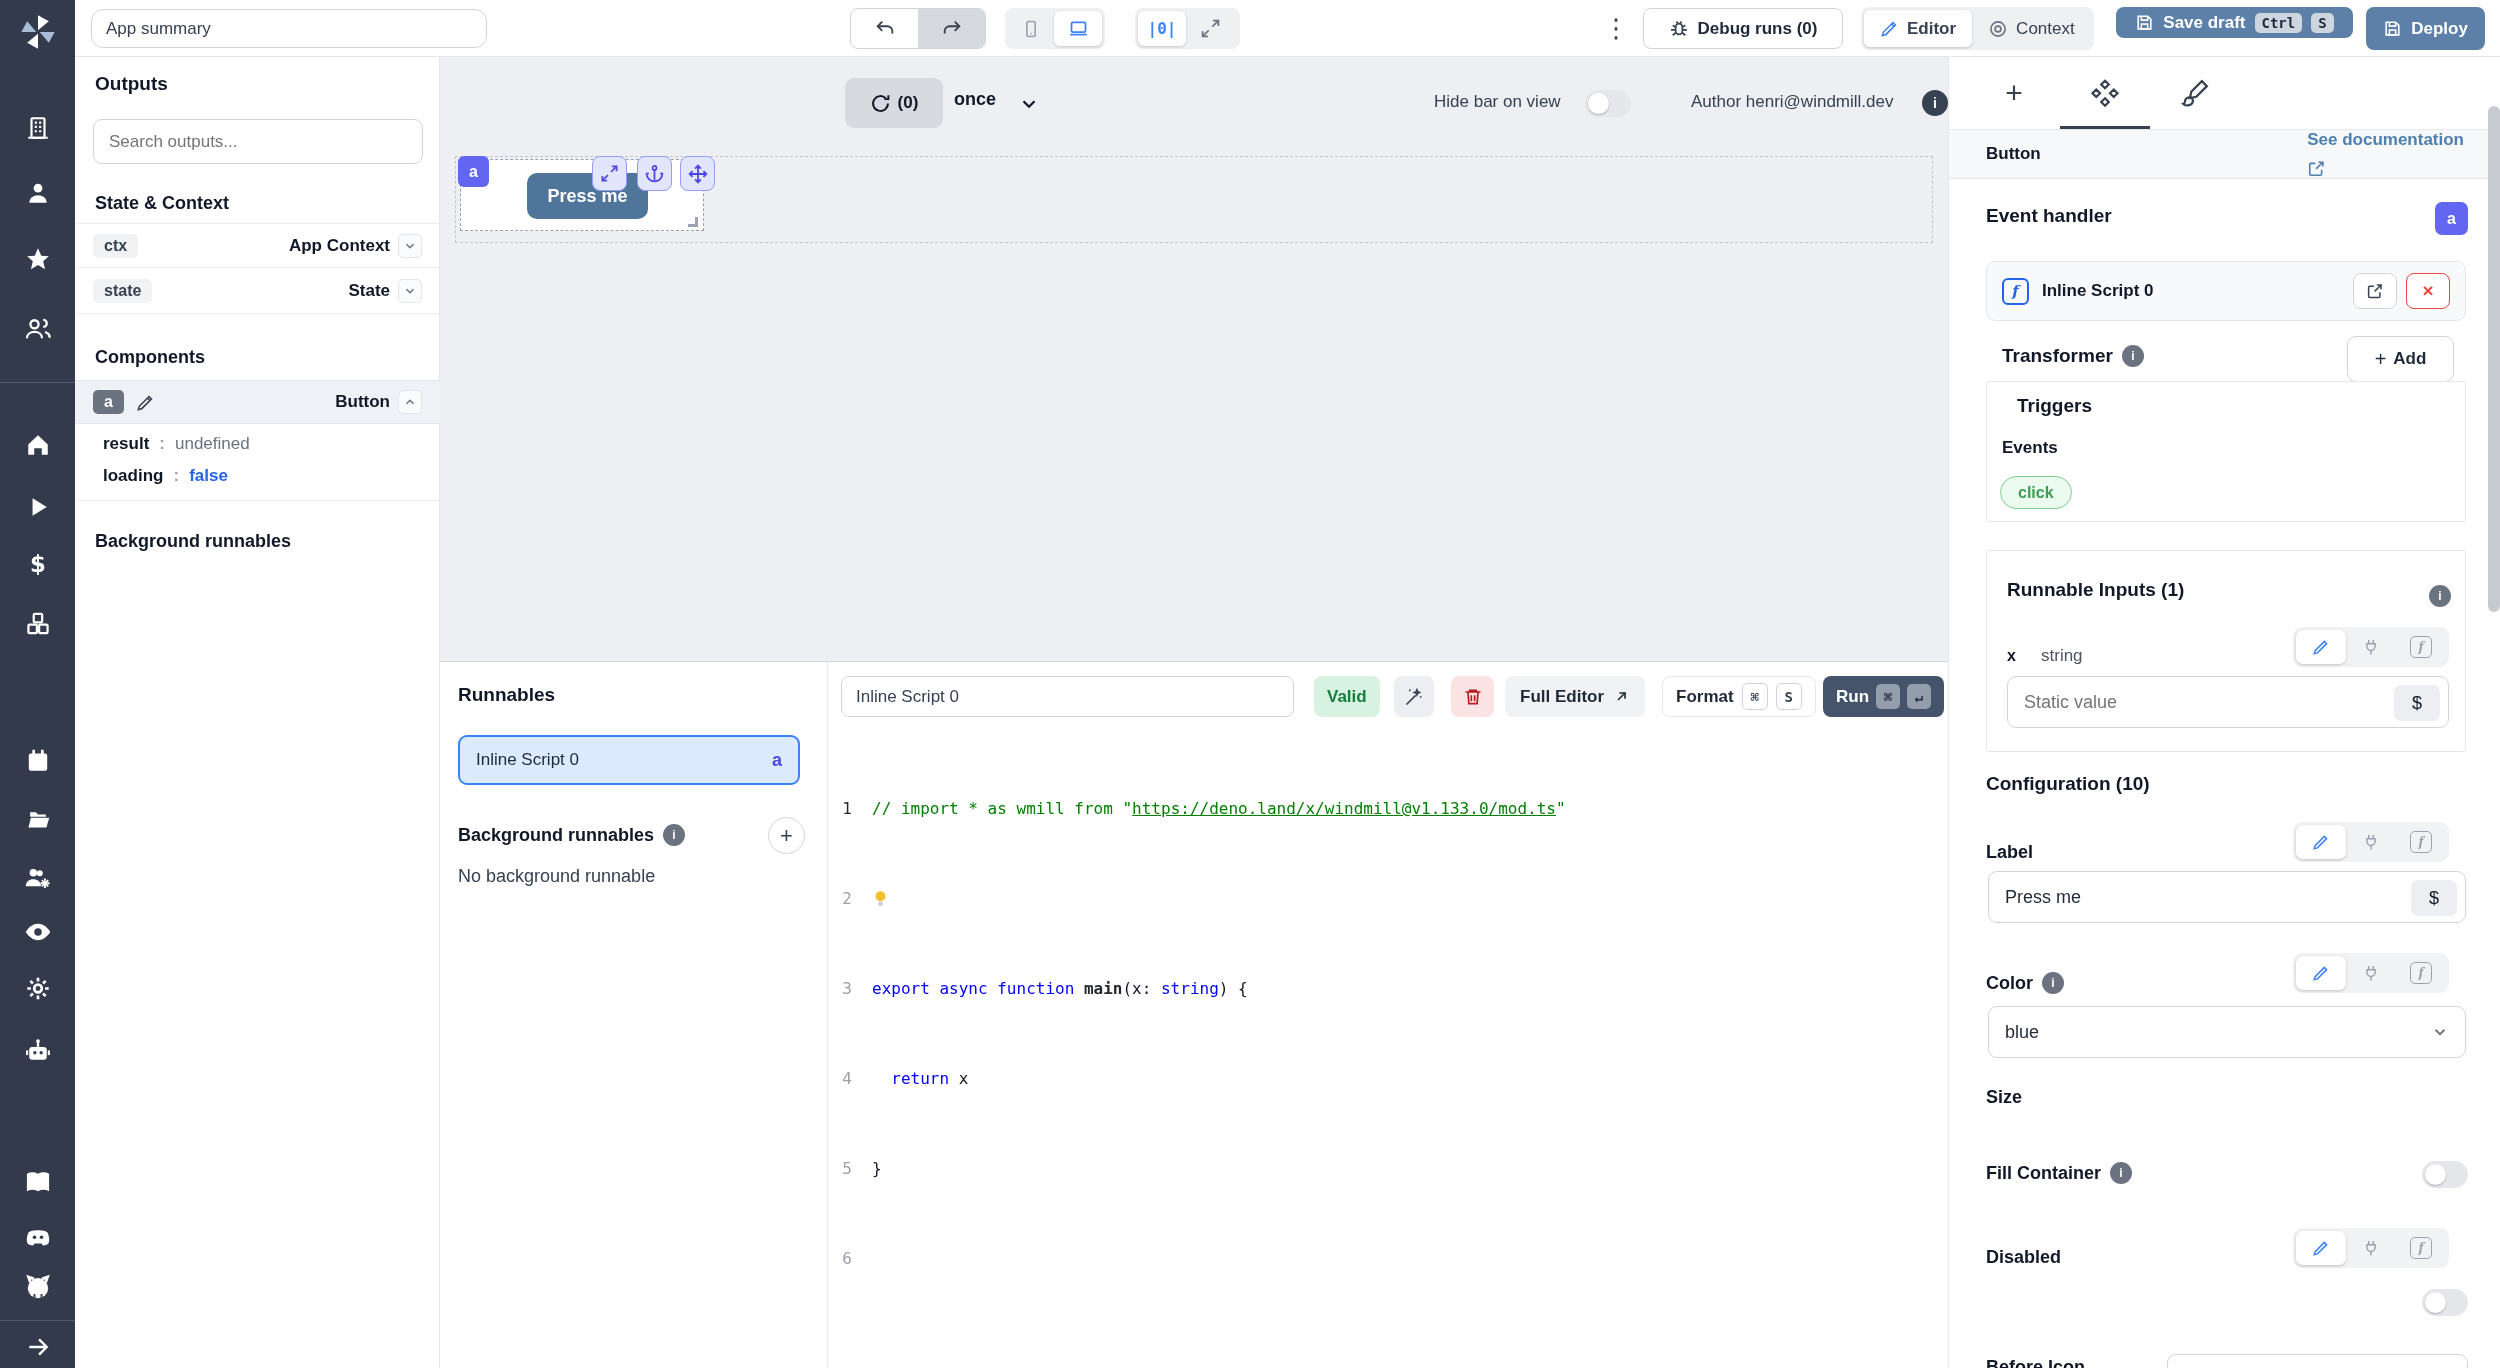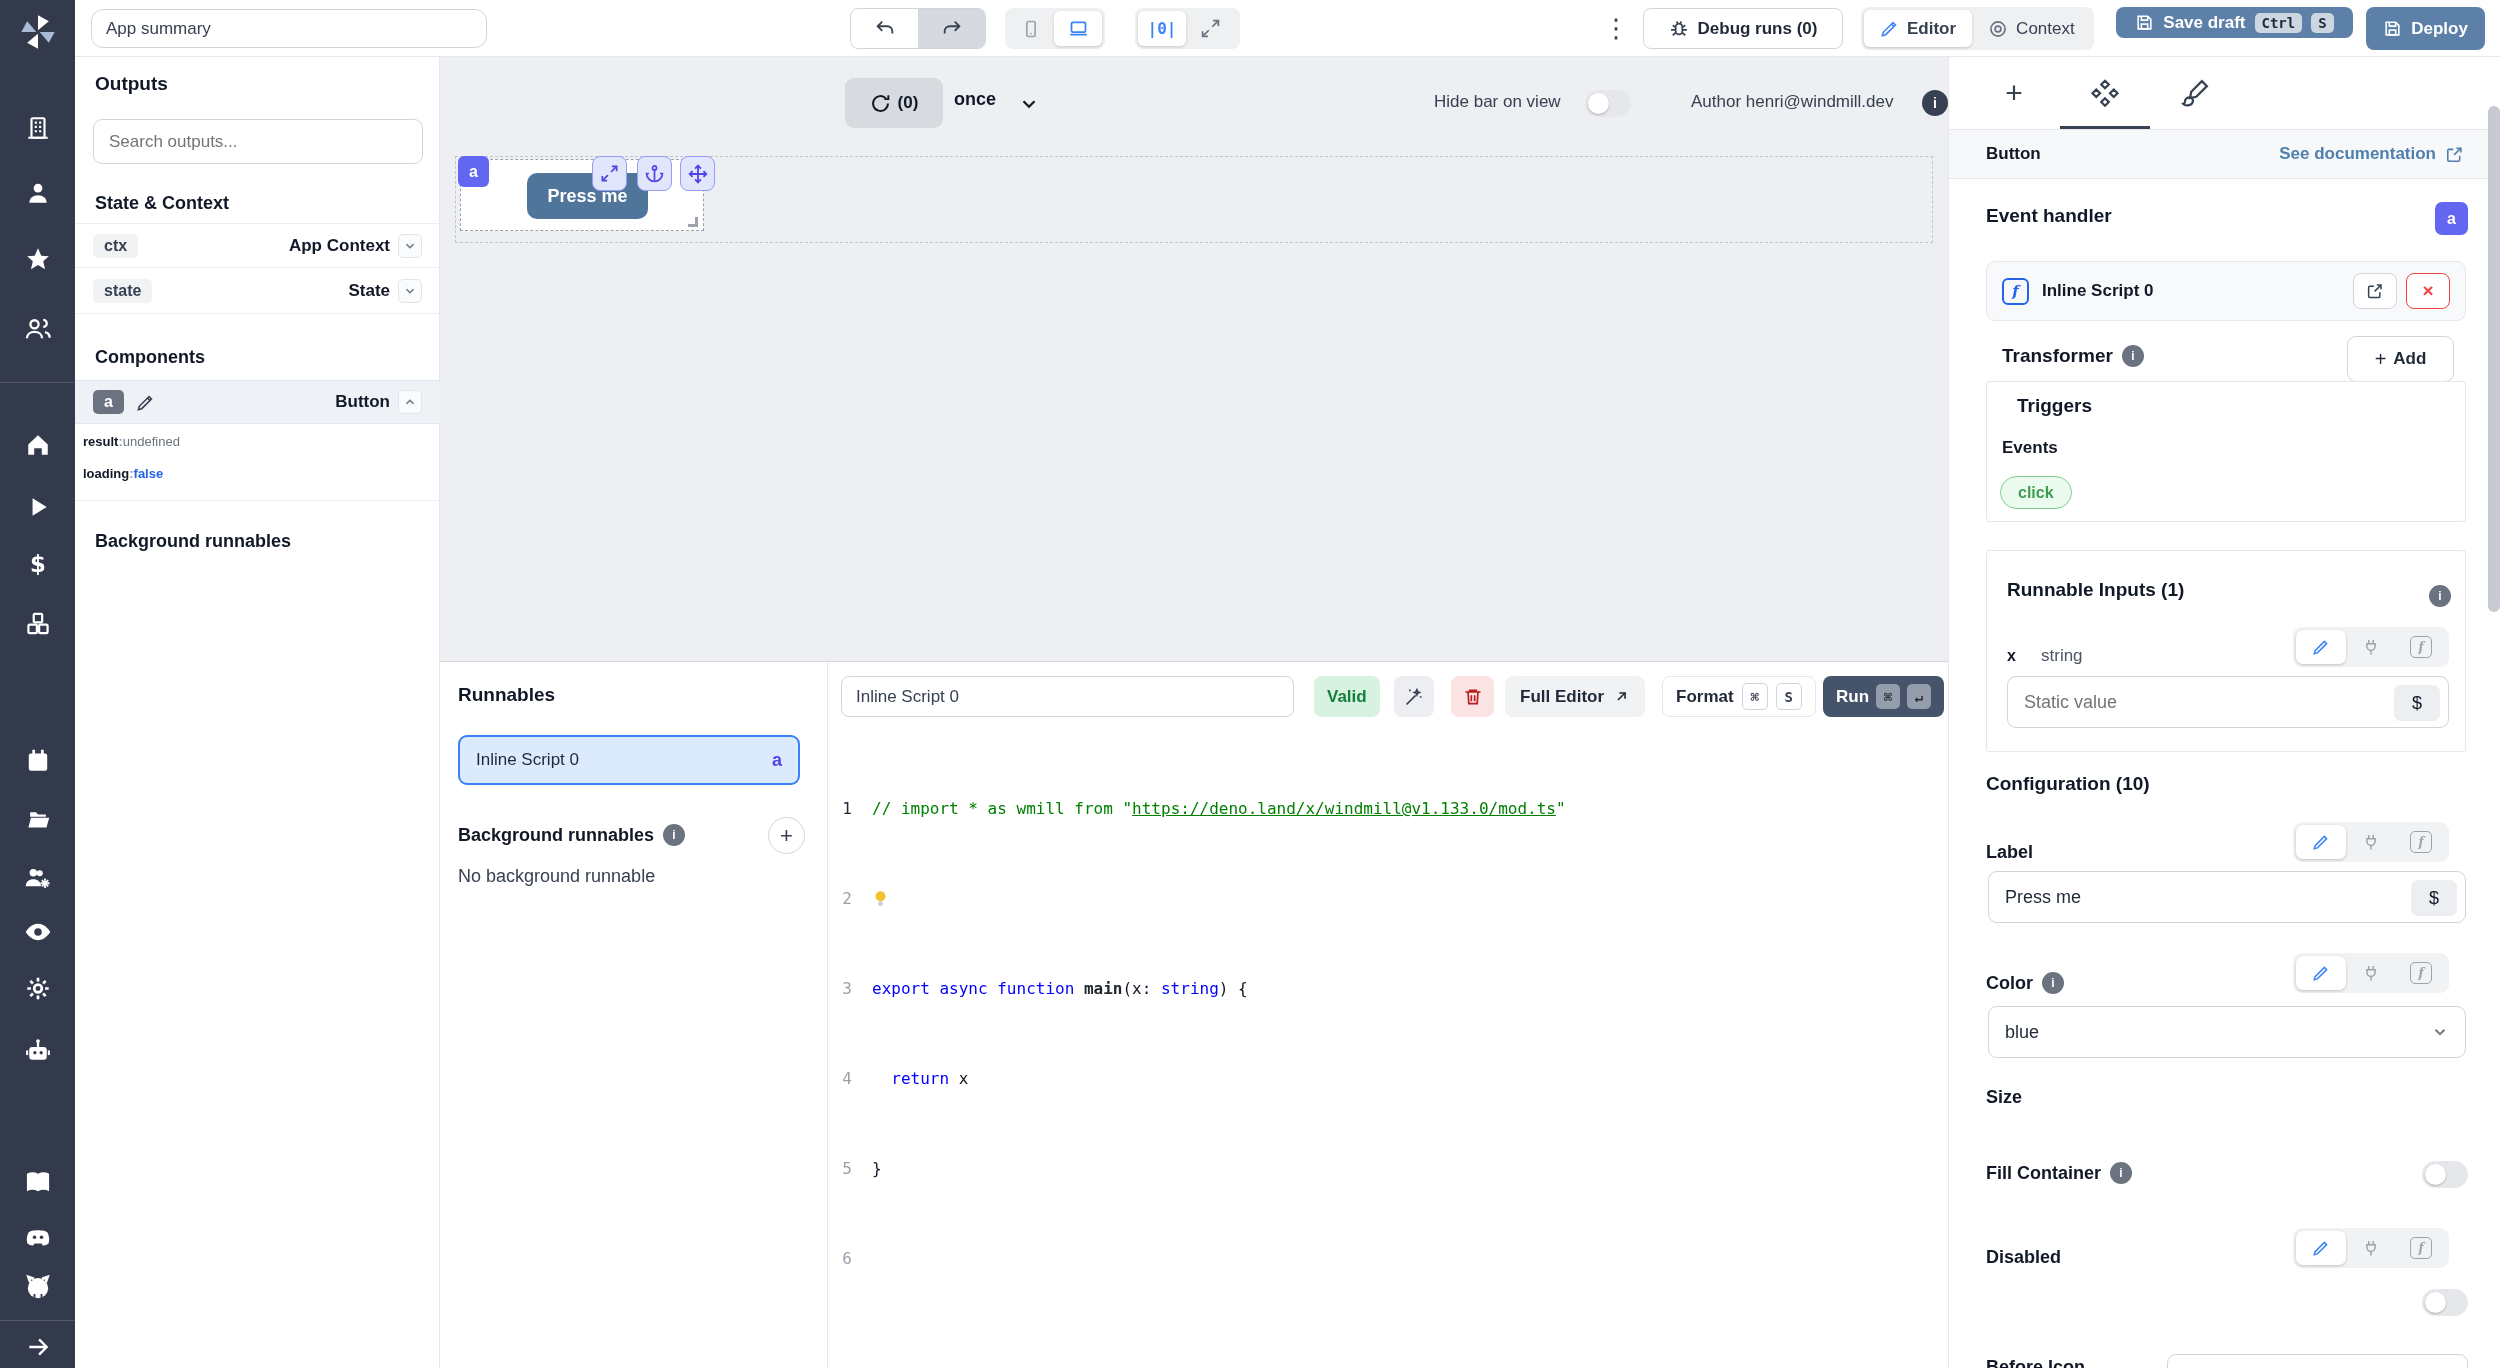--- a/index.html
+++ b/index.html
@@ -35,21 +35,21 @@
   .outputs { position:absolute; left:75px; top:57px; width:365px; height:1311px; background:#fff; border-right:1px solid #e5e7eb; }
   .o-title { position:absolute; left:20px; top:16px; font-size:19px; font-weight:bold; color:#111827; }
   .o-search { position:absolute; left:18px; top:62px; width:330px; height:45px; border:1px solid #d1d5db; border-radius:9px; padding:0 15px; font:17px "Liberation Sans",sans-serif; color:#374151; outline:none; }
   .o-sub { position:absolute; left:20px; font-size:18px; font-weight:bold; color:#111827; }
   .o-row { position:absolute; left:0; width:365px; height:45px; display:flex; align-items:center; padding:0 18px; border-bottom:1px solid #eceef1; }
   .keybadge { background:#f1f2f4; border-radius:5px; padding:3px 11px; font-size:16px; font-weight:bold; color:#374151; }
   .o-type { margin-left:auto; font-size:17px; font-weight:bold; color:#111827; display:flex; align-items:center; gap:8px; }
   .chevbox { width:24px; height:24px; border:1px solid #e2e4e8; background:#fafbfc; border-radius:5px; display:flex; align-items:center; justify-content:center; color:#6b7280; }
   .comp-row { position:absolute; left:0; top:323px; width:365px; height:44px; background:#eef1f6; border-top:1px solid #e3e6ea; border-bottom:1px solid #e3e6ea; display:flex; align-items:center; gap:12px; padding:0 18px; }
   .abadge-gray { background:#6b7280; color:#fff; border-radius:5px; padding:3px 11px; font-size:16px; font-weight:bold; }
-  .prop-row { position:absolute; left:8px; font-size:13px; display:flex; }
+  .prop-row { position:absolute; left:28px; font-size:17px; display:flex; gap:10px; }
   .prop-k { font-weight:bold; color:#111827; }
   .prop-c { color:#9ca3af; font-weight:bold; }
   .v-muted { color:#6b7280; }
   .v-blue { color:#2563eb; font-weight:bold; }
 
   
   .canvas { position:absolute; left:440px; top:57px; width:1508px; height:604px; background:#edeff2; }
   .refresh-pill { position:absolute; left:405px; top:21px; width:98px; height:50px; background:#d7dade; border-radius:9px; display:flex; align-items:center; justify-content:center; gap:7px; color:#111827; font-size:17px; font-weight:bold; }
   .once { position:absolute; left:514px; top:32px; font-size:18px; font-weight:bold; color:#111827; }
   .toggle { width:46px; height:27px; background:#e5e7eb; border-radius:14px; position:relative; }
@@ -94,21 +94,21 @@
   .tok-kw { color:#0000ff; }
   .tok-fn { color:#24292e; font-weight:bold; }
   .tok-plain { color:#111827; }
 
   
   .rightp { position:absolute; left:1948px; top:57px; width:552px; height:1311px; background:#fff; border-left:1px solid #e5e7eb; overflow:hidden; }
   .tab-underline { position:absolute; left:111px; top:69px; width:90px; height:3px; background:#374151; }
   .rp-tabicon { position:absolute; top:18px; color:#374151; display:flex; align-items:center; justify-content:center; width:36px; height:36px; }
   .rp-headerbar { position:absolute; left:0; top:72px; width:552px; height:50px; background:#f7f8f9; border-top:1px solid #e5e7eb; border-bottom:1px solid #e5e7eb; display:flex; align-items:center; justify-content:space-between; padding:0 37px 0 37px; }
   .rp-headerbar .t { font-size:17px; font-weight:bold; color:#111827; }
-  .doclink { display:flex; align-items:center; gap:9px; color:#4e7fae; font-size:17px; font-weight:bold; }
+  .doclink { display:flex; align-items:flex-start; gap:9px; color:#4e7fae; font-size:17px; font-weight:bold;flex-direction:column; }
   .rp-h2 { position:absolute; font-size:19px; font-weight:bold; color:#111827; }
   .abadge-indigo { position:absolute; width:33px; height:33px; background:#6366f1; border-radius:7px; color:#fff; font-size:16px; font-weight:bold; display:flex; align-items:center; justify-content:center; }
   .script-card { position:absolute; left:37px; top:204px; width:480px; height:60px; background:#f8f9fa; border:1px solid #e5e7eb; border-radius:9px; display:flex; align-items:center; gap:13px; padding:0 15px; }
   .fbox-blue { width:27px; height:27px; border:2px solid #2563eb; border-radius:6px; color:#2563eb; display:flex; align-items:center; justify-content:center; font:italic bold 15px "DejaVu Serif",serif; }
   .script-card .nm { font-size:17px; font-weight:bold; color:#111827; }
   .sq-btn { width:44px; height:36px; background:#fff; border:1px solid #d1d5db; border-radius:8px; display:flex; align-items:center; justify-content:center; color:#374151; }
   .sq-btn.red { border:1.5px solid #ef4444; color:#ef4444; font-size:19px; font-weight:bold; }
   .addbtn { position:absolute; left:398px; top:279px; width:107px; height:46px; border:1px solid #d1d5db; border-radius:9px; background:#fff; display:flex; align-items:center; justify-content:center; gap:7px; font-size:17px; font-weight:bold; color:#1f2937; }
   .card { position:absolute; left:37px; width:480px; border:1px solid #e5e7eb; border-radius:3px; background:#fff; }
   .chip-green { position:absolute; left:51px; top:419px; height:33px; border:1.5px solid #7fce8f; background:#ecfbef; border-radius:17px; display:flex; align-items:center; padding:0 17px; color:#3d9e53; font-size:16px; font-weight:bold; }

